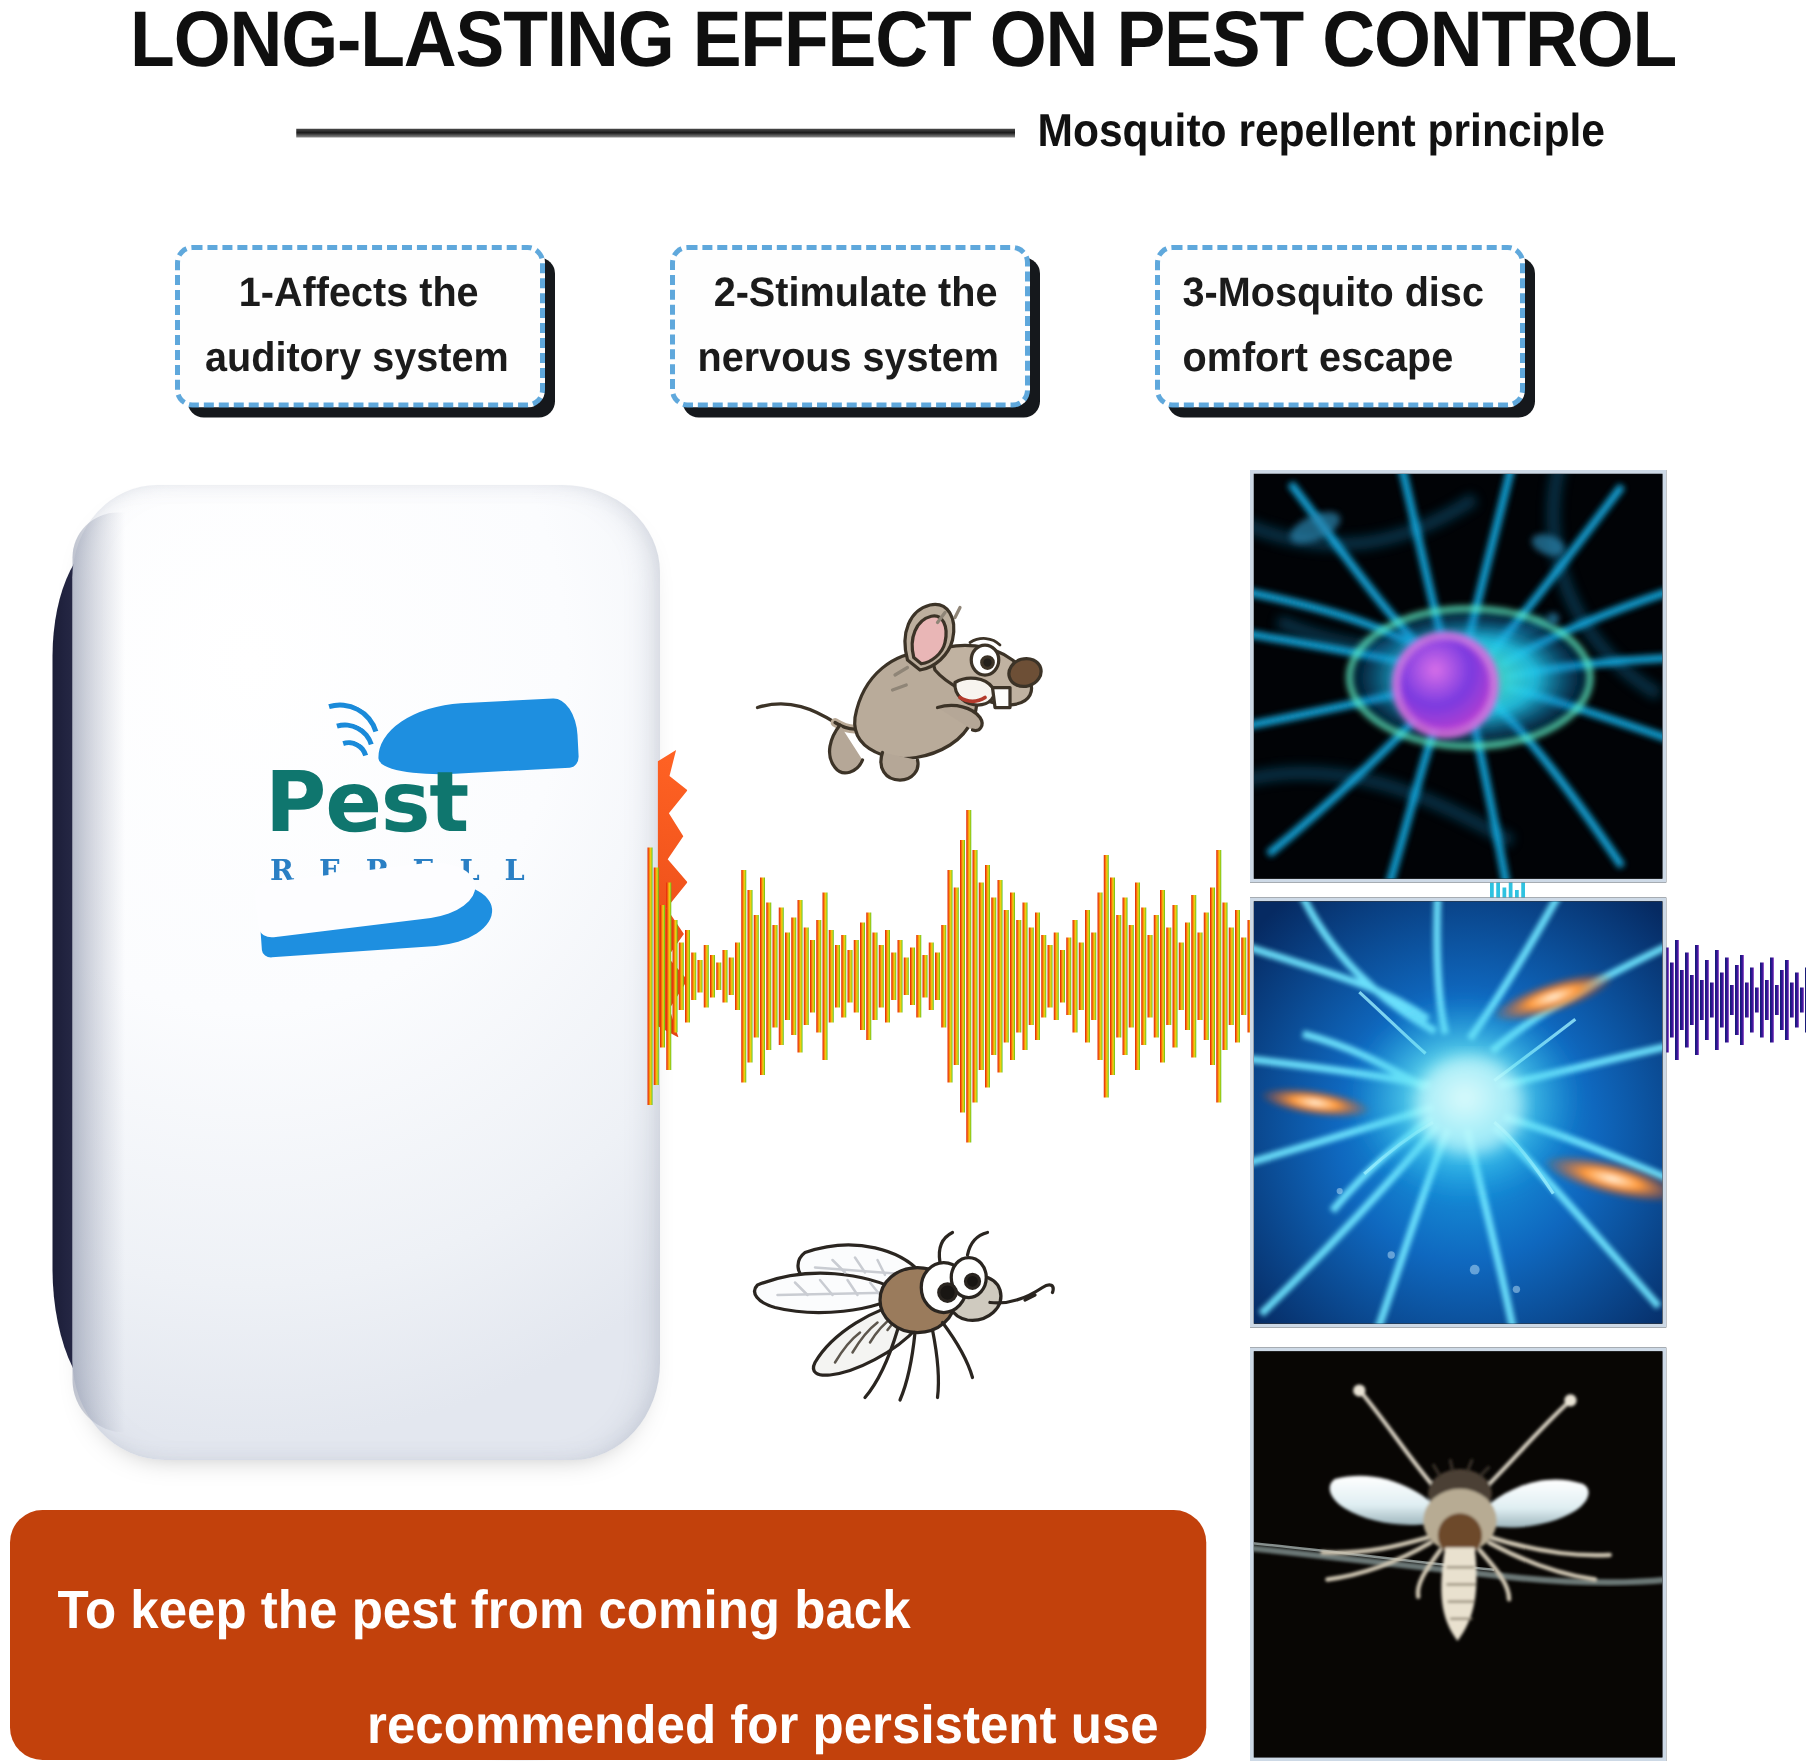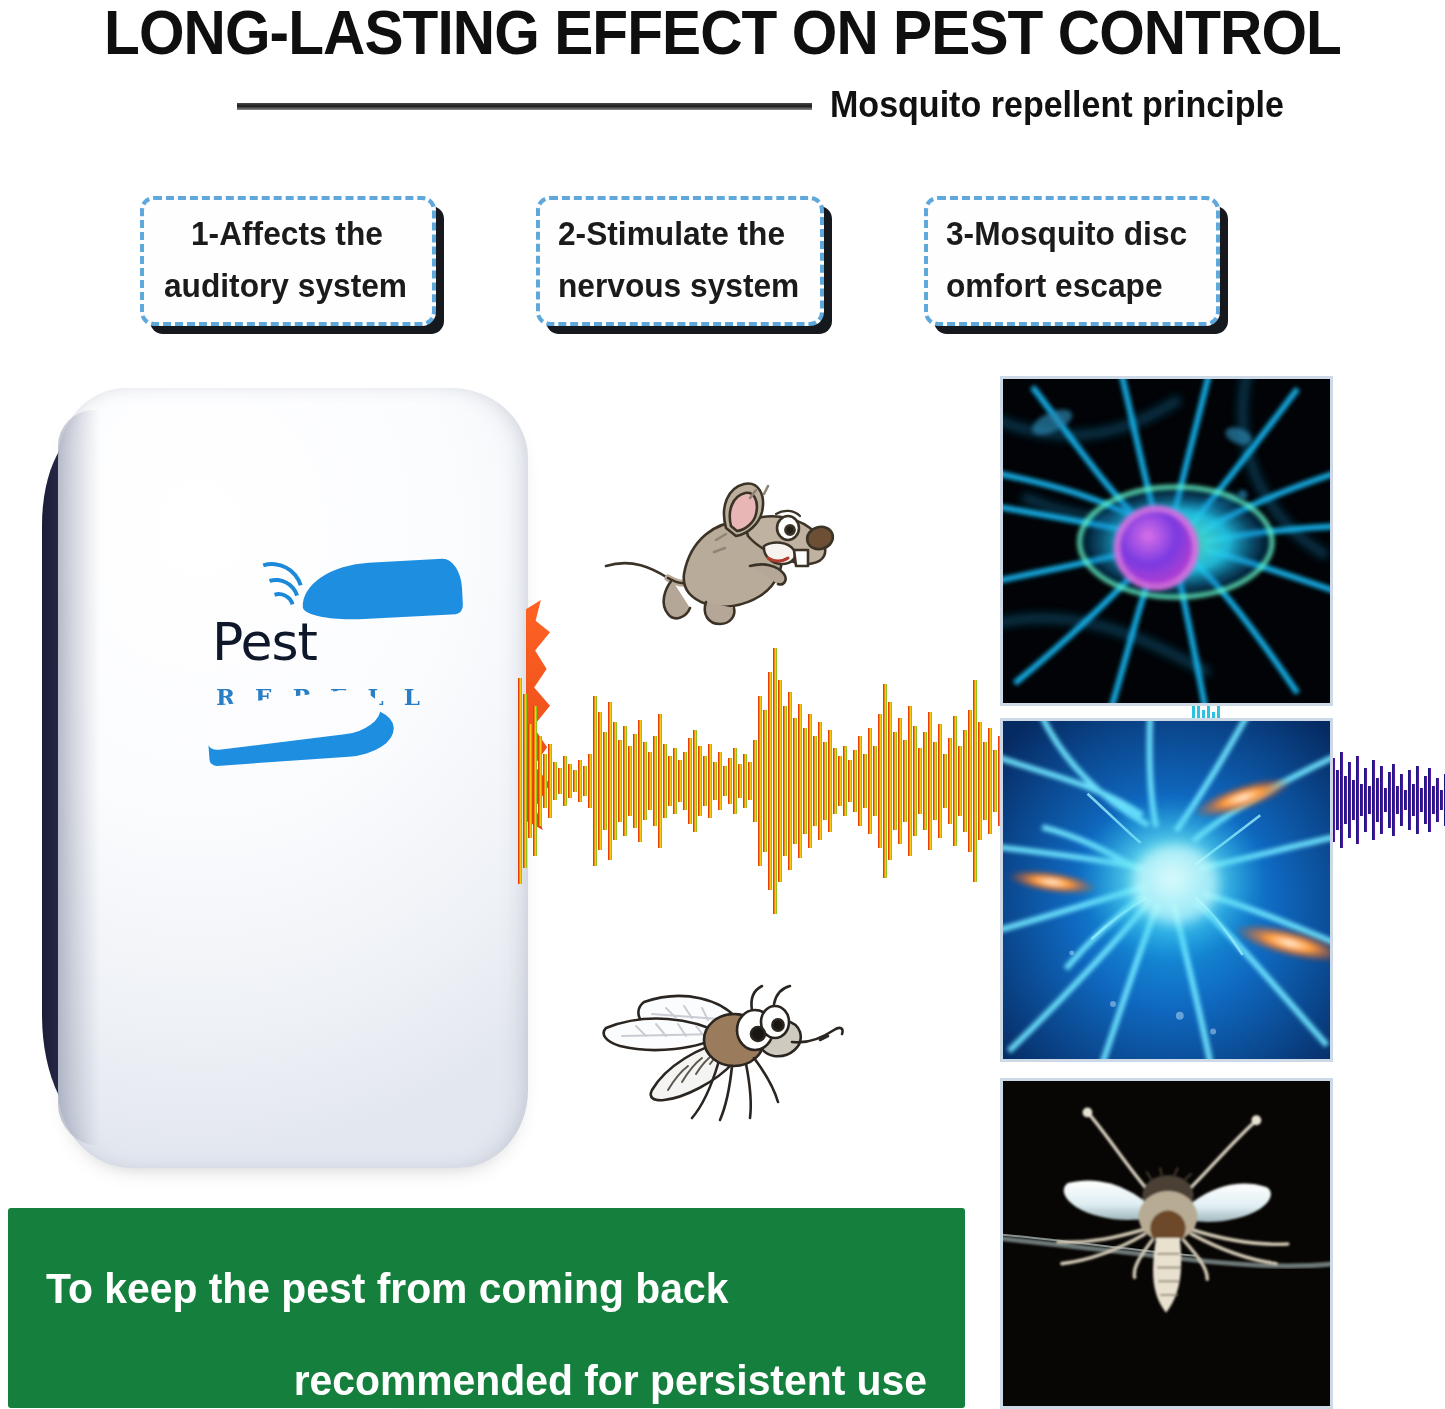--- a/index.html
+++ b/index.html
@@ -34,21 +34,21 @@
     box-sizing:border-box;
     display:flex;flex-direction:column;justify-content:center;
     padding:4px 12px 6px 18px;
   }
   .step-line{
     font-family:"Liberation Sans Narrow","Liberation Sans",sans-serif;
     font-weight:bold;font-size:33px;line-height:52px;color:#1b1b1b;
     white-space:nowrap;transform:scaleX(0.96);transform-origin:0 50%;
   }
   #step-box-1{left:140px;width:296px;align-items:center;}
-  #step-box-2{left:536px;width:288px;}
+  #step-box-2{left:536px;width:288px;text-align:right;}
   #step-box-3{left:924px;width:296px;}
 
   
   #device{position:absolute;left:40px;top:388px;width:500px;height:790px;}
   #device-side{
     position:absolute;left:2px;top:40px;width:84px;height:700px;
     background:linear-gradient(90deg,#1c1e38 0%,#34365a 45%,#3d3f63 75%,#1b1d33 100%);
     border-radius:60px 28px 34px 70px / 120px 40px 40px 140px;
   }
   #device-body{
@@ -75,22 +75,22 @@
   }
   .wave-arc{
     position:absolute;border:4px solid #1a8ad9;border-color:#1a8ad9 transparent transparent transparent;
     border-radius:50%;
   }
   #wa1{left:28px;top:2px;width:56px;height:56px;transform:rotate(28deg);}
   #wa2{left:40px;top:18px;width:40px;height:40px;transform:rotate(28deg);}
   #wa3{left:50px;top:32px;width:25px;height:26px;transform:rotate(28deg);}
   #logo-word{
     position:absolute;left:0px;top:42px;width:240px;
-    font-family:"DejaVu Sans",sans-serif;font-weight:normal;
-    font-size:52px;line-height:80px;color:#0f172a;letter-spacing:-1px;
+    font-family:"DejaVu Sans",sans-serif;font-weight:bold;
+    font-size:67px;line-height:80px;color:#0f766e;letter-spacing:-1px;
   }
   #logo-sub{
     position:absolute;left:4px;top:124px;width:240px;
     font-family:"DejaVu Serif",serif;font-weight:bold;
     font-size:23px;line-height:26px;color:#2a7fc4;letter-spacing:6px;
   }
   #logo-swoosh-bot{
     position:absolute;left:-4px;top:150px;width:186px;height:50px;
     background:#1e8fe0;
     border-radius:14px 80px 86px 14px / 10px 44px 48px 12px;
@@ -150,21 +150,21 @@
     background:#000;
   }
   #panel-1{top:376px;height:330px;}
   #panel-2{top:718px;height:344px;}
   #panel-3{top:1078px;height:331px;}
   .panel svg{display:block;width:100%;height:100%;}
 
   
   #bottom-banner{
     position:absolute;left:8px;top:1208px;width:957px;height:200px;
-    background:#15803d;border-radius:3px;
+    background:#c2410c;border-radius:26px;
     padding:34px 38px 0 38px;box-sizing:border-box;
   }
   .banner-line{
     font-family:"Liberation Sans Narrow","Liberation Sans",sans-serif;
     font-weight:bold;font-size:43px;line-height:92px;color:#fff;
     white-space:nowrap;transform:scaleX(0.95);
   }
   #banner-line-1{transform-origin:0 50%;}
   #banner-line-2{transform-origin:100% 50%;text-align:right;}
 </style>

